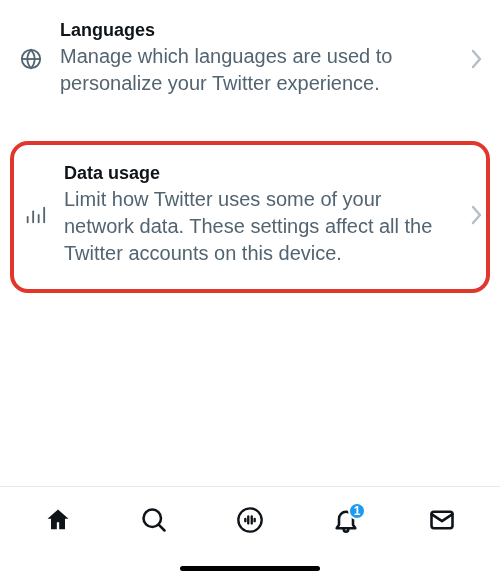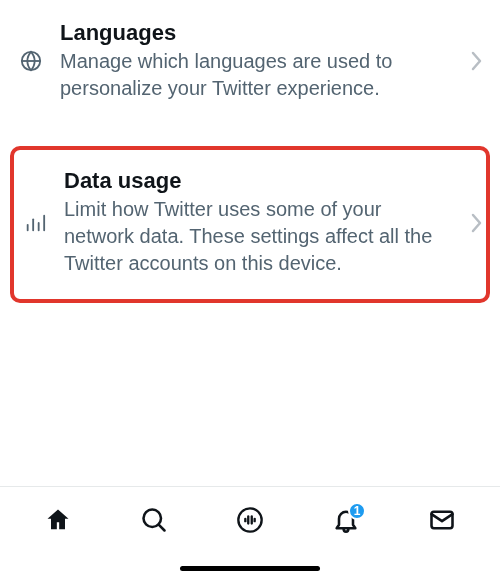--- a/index.html
+++ b/index.html
@@ -14,35 +14,35 @@
     .settings-list { padding-top: 8px; }
     .setting-row {
       display: flex;
       align-items: center;
       padding: 12px 18px 14px 18px;
       gap: 16px;
       cursor: pointer;
     }
     .setting-row.highlighted {
       border: 4px solid #e1362c;
-      border-radius: 10px;
+      border-radius: 18px;
       margin: 30px 10px 0 10px;
       padding: 18px 4px 22px 8px;
     }
     .icon-wrap {
       width: 26px;
       display: flex;
       justify-content: center;
       color: #536471;
       flex-shrink: 0;
     }
     .text-wrap { flex: 1; }
     .title {
       font-weight: 800;
-      font-size: 22px;
+      font-size: 18px;
       color: #0f1419;
       margin-bottom: 2px;
     }
     .desc {
       font-size: 20px;
       color: #536471;
       line-height: 1.35;
       font-weight: 500;
     }
     .chevron-wrap {

